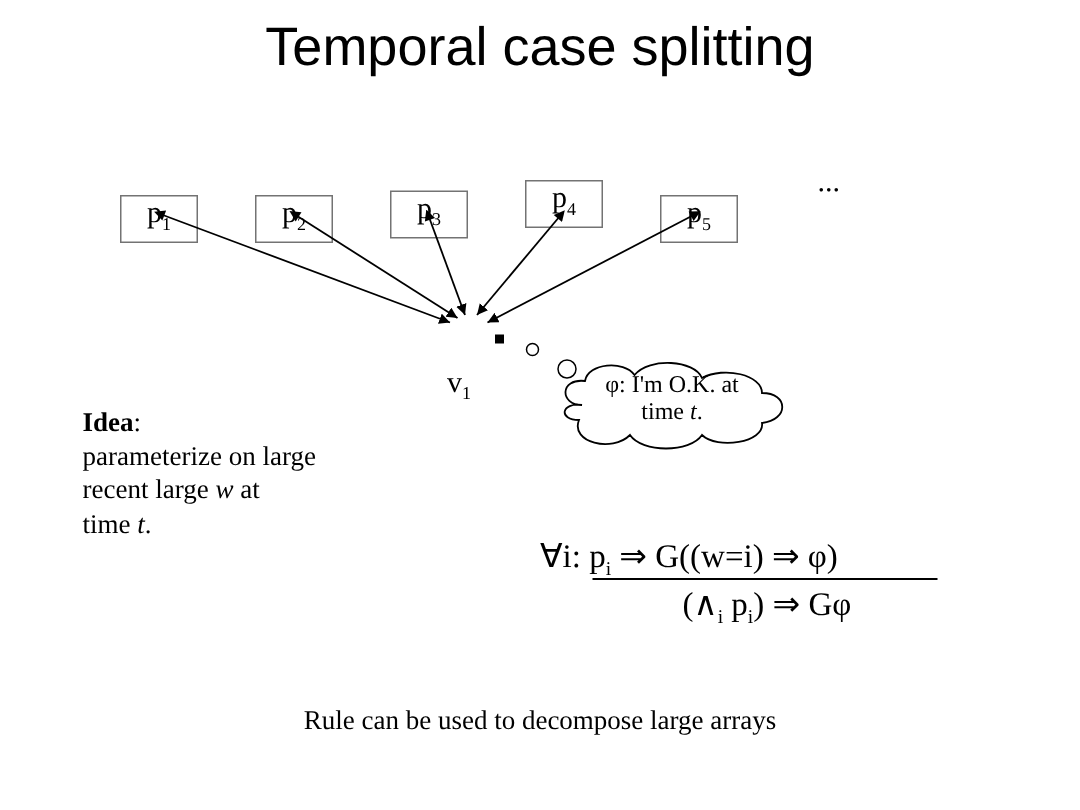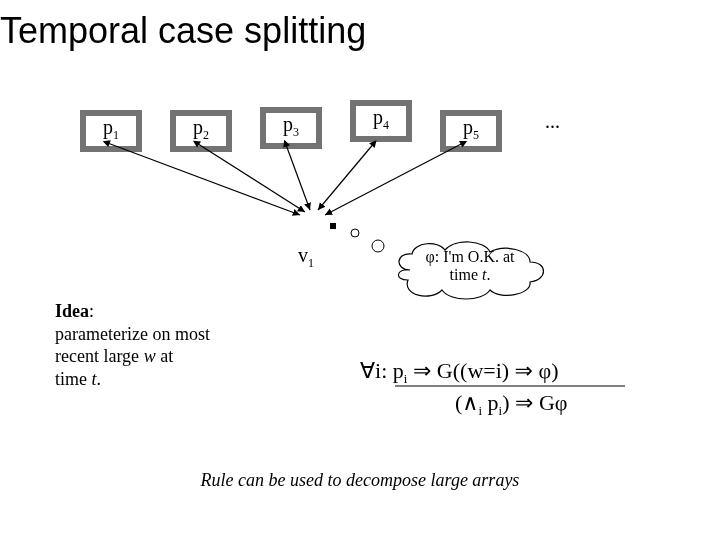--- a/index.html
+++ b/index.html
@@ -10,58 +10,58 @@
     background: #fff;
     font-family: "Comic Sans MS", "Segoe UI", sans-serif;
     position: relative;
     overflow: hidden;
   }
   .title {
     position: absolute;
     top: 10px;
     left: 0;
     width: 720px;
-    text-align: left;
+    text-align: center;
     font-size: 36px;
     color: #000;
   }
   .box {
     position: absolute;
-    border: 6px solid #737373;
+    border: 1px solid #737373;
     width: 50px;
     height: 30px;
     background: #fff;
     text-align: center;
     font-family: "Times New Roman", serif;
     font-size: 20px;
+    margin-top: 20px;
   }
   .box sub { font-size: 12px; vertical-align: sub; }
   .dots {
     position: absolute;
     font-family: "Times New Roman", serif;
     font-size: 20px;
   }
   .vlabel {
     position: absolute;
     font-family: "Times New Roman", serif;
     font-size: 20px;
     margin-top: 32px;
   }
   .vlabel sub { font-size: 12px; vertical-align: sub; }
   .idea {
     position: absolute;
     font-family: "Times New Roman", serif;
     font-size: 18px;
     line-height: 1.25;
-    margin-top: 30px;
   }
   .idea b { font-weight: bold; }
   .cloud {
     position: absolute;
-    left: 390px;
+    left: 368px;
     top: 240px;
     width: 160px;
     height: 60px;
   }
   .cloud svg { position: absolute; left: 0; top: 0; }
   .cloud-text {
     position: absolute;
     left: 0; top: 8px;
     width: 160px;
     text-align: center;
@@ -73,21 +73,20 @@
     position: absolute;
     font-family: "Times New Roman", serif;
     font-size: 22px;
     text-align: right;
     white-space: nowrap;
   }
   .formula sub { font-size: 13px; vertical-align: sub; }
   .footnote {
     position: absolute;
     font-family: "Times New Roman", serif;
-    font-style: italic;
     font-size: 18px;
     width: 720px;
     text-align: center;
   }
   svg.arrows {
     position: absolute;
     left: 0;
     top: 0;
     pointer-events: none;
   }
@@ -136,21 +135,21 @@
 
   <line x1="395" y1="386" x2="625" y2="386" stroke="#000" stroke-width="1.2"></line>
 </svg>
 
 <div class="vlabel" style="left:298px; top:212px">
   <span>v</span><sub>1</sub>
 </div>
 
 <div class="idea" style="left:55px; top:270px; width:230px">
   <b>Idea</b><span>:</span><br>
-  <span>parameterize on most</span><br>
+  <span>parameterize on large</span><br>
   <span>recent large </span><i>w</i><span> at</span><br>
   <span>time </span><i>t</i><span>.</span>
 </div>
 
 <div class="cloud">
   <svg width="160" height="60">
     <path d="M20,30 
              C5,30 5,12 22,14
              C24,2 48,0 55,10
              C65,-2 95,0 100,12

